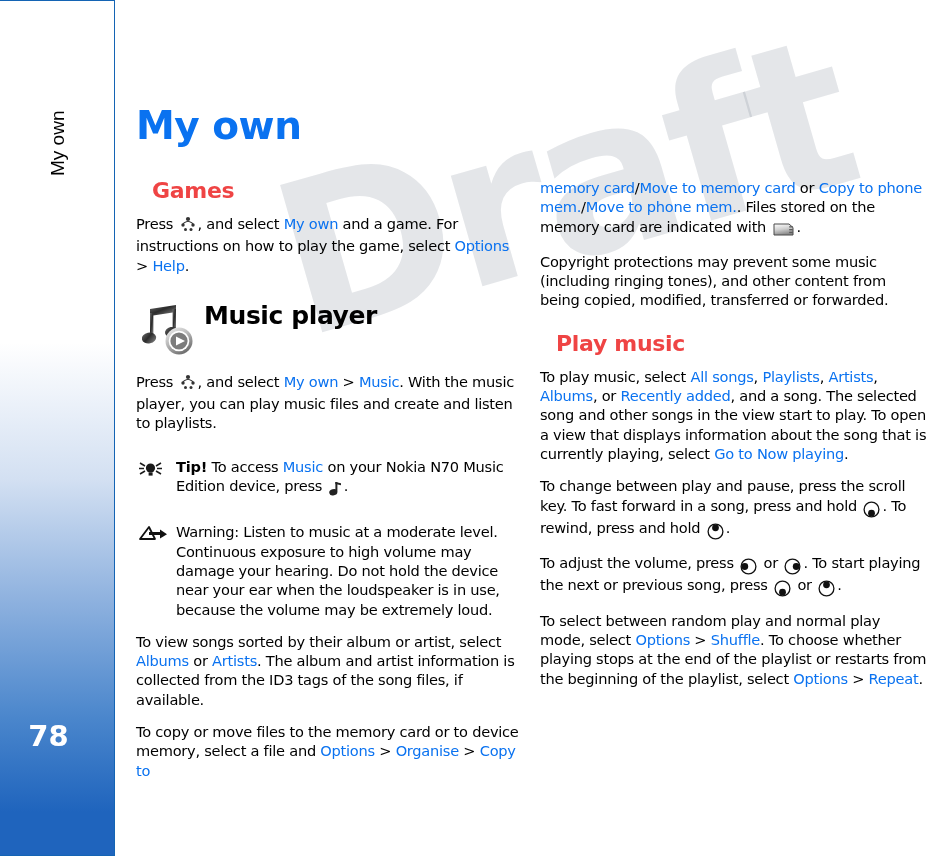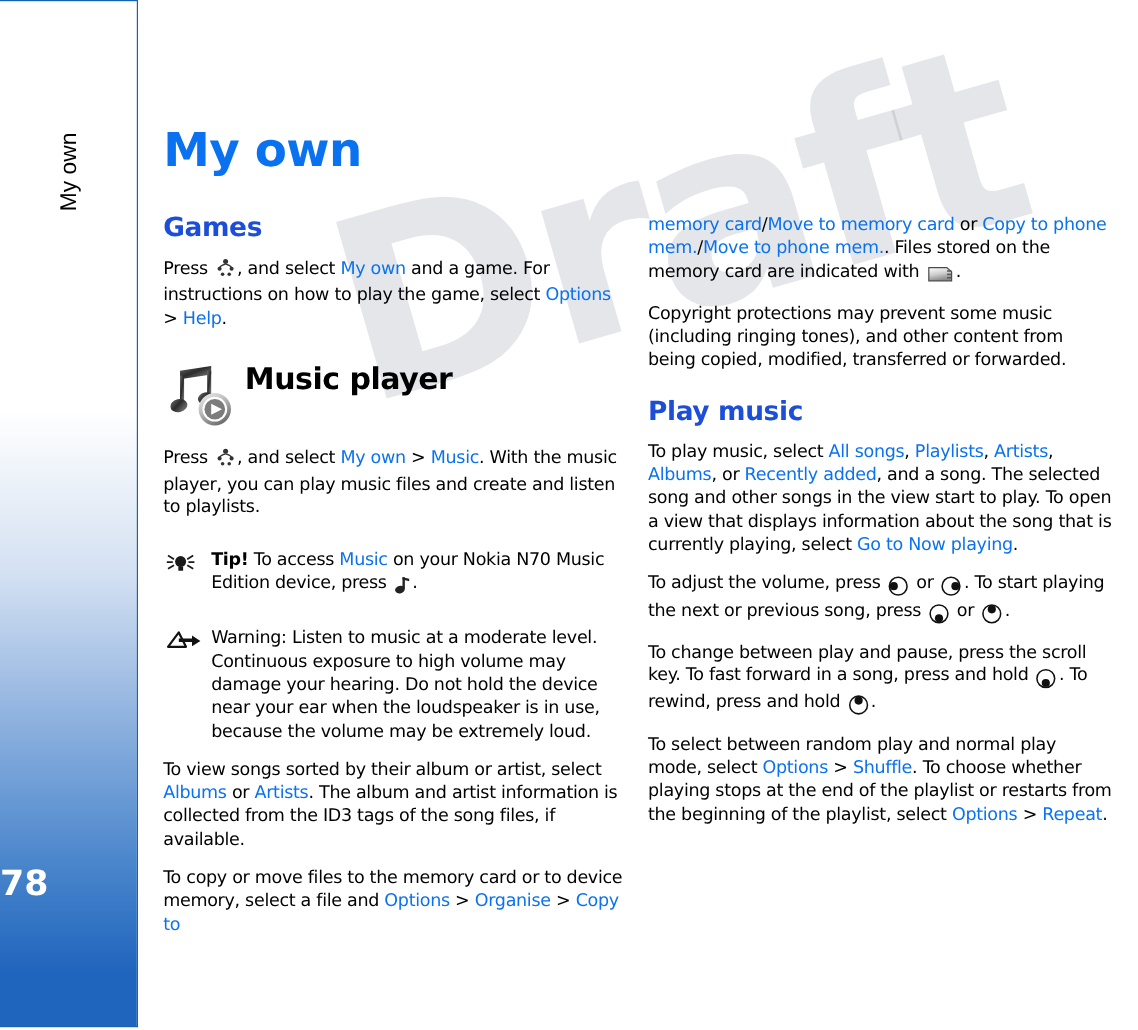--- a/index.html
+++ b/index.html
@@ -60,21 +60,21 @@
     font-size:19px;
     color:#000000;
     letter-spacing:0px;
     white-space:nowrap;
   }
   #page-number{
     position:absolute;
     left:0;
     top:718px;
     width:97px;
-    text-align:left;
+    text-align:center;
     font-size:29px;
     font-weight:bold;
     color:#ffffff;
     font-family:"DejaVu Sans", sans-serif;
   }
   
   #content{
     position:absolute;
     left:136px;top:0;
     width:812px;height:858px;
@@ -91,24 +91,24 @@
   }
   .col{
     position:absolute;
     top:178px;
     width:388px;
   }
   #col-left{left:0;}
   #col-right{left:404px;}
 
   h2.sec{
-    margin:0 0 11px 0;
+    margin:0 0 11px 16px;
     font-size:22px;
     font-weight:bold;
-    color:#1d4ed8;
+    color:#ef4444;
     font-family:"DejaVu Sans", sans-serif;
     letter-spacing:-0.3px;
   }
   p.para{
     margin:0 0 13px 0;
     font-size:14.6px;
     line-height:19.3px;
     color:#000;
     font-family:"DejaVu Sans", sans-serif;
     letter-spacing:-0.25px;
@@ -302,53 +302,53 @@
           <rect x="16.2" y="9.8" width="3.6" height="1.3" fill="#5a5a5a"></rect>
         </svg>
       </span><span>.</span></p>
 
     <p class="para">Copyright protections may prevent some music (including ringing tones), and other content from being copied, modified, transferred or forwarded.</p>
 
     <h2 class="sec" style="margin-top:21px">Play music</h2>
 
     <p class="para"><span>To play music, select </span><b class="ui">All songs</b><span>, </span><b class="ui">Playlists</b><span>, </span><b class="ui">Artists</b><span>, </span><b class="ui">Albums</b><span>, or </span><b class="ui">Recently added</b><span>, and a song. The selected song and other songs in the view start to play. To open a view that displays information about the song that is currently playing, select </span><b class="ui">Go to Now playing</b><span>.</span></p>
 
+    <p class="para"><span>To change between play and pause, press the scroll key. To fast forward in a song, press and hold</span>
+      <span class="inl">
+        <svg class="nav-key" viewBox="0 0 17 17">
+          <circle cx="8.5" cy="8.5" r="7.4" fill="#fff" stroke="#111" stroke-width="1.3"></circle>
+          <circle cx="8.5" cy="12.2" r="3.4" fill="#111"></circle>
+        </svg>
+      </span><span>. To rewind, press and hold</span>
+      <span class="inl">
+        <svg class="nav-key" viewBox="0 0 17 17">
+          <circle cx="8.5" cy="8.5" r="7.4" fill="#fff" stroke="#111" stroke-width="1.3"></circle>
+          <circle cx="8.5" cy="4.8" r="3.4" fill="#111"></circle>
+        </svg>
+      </span><span>.</span></p>
+
     <p class="para"><span>To adjust the volume, press</span>
       <span class="inl">
         <svg class="nav-key" viewBox="0 0 17 17">
           <circle cx="8.5" cy="8.5" r="7.4" fill="#fff" stroke="#111" stroke-width="1.3"></circle>
           <circle cx="4.8" cy="8.5" r="3.4" fill="#111"></circle>
         </svg>
       </span><span> or </span>
       <span class="inl">
         <svg class="nav-key" viewBox="0 0 17 17">
           <circle cx="8.5" cy="8.5" r="7.4" fill="#fff" stroke="#111" stroke-width="1.3"></circle>
           <circle cx="12.2" cy="8.5" r="3.4" fill="#111"></circle>
         </svg>
       </span><span>. To start playing the next or previous song, press</span>
       <span class="inl">
         <svg class="nav-key" viewBox="0 0 17 17">
           <circle cx="8.5" cy="8.5" r="7.4" fill="#fff" stroke="#111" stroke-width="1.3"></circle>
           <circle cx="8.5" cy="12.2" r="3.4" fill="#111"></circle>
         </svg>
       </span><span> or </span>
-      <span class="inl">
-        <svg class="nav-key" viewBox="0 0 17 17">
-          <circle cx="8.5" cy="8.5" r="7.4" fill="#fff" stroke="#111" stroke-width="1.3"></circle>
-          <circle cx="8.5" cy="4.8" r="3.4" fill="#111"></circle>
-        </svg>
-      </span><span>.</span></p>
-
-    <p class="para"><span>To change between play and pause, press the scroll key. To fast forward in a song, press and hold</span>
-      <span class="inl">
-        <svg class="nav-key" viewBox="0 0 17 17">
-          <circle cx="8.5" cy="8.5" r="7.4" fill="#fff" stroke="#111" stroke-width="1.3"></circle>
-          <circle cx="8.5" cy="12.2" r="3.4" fill="#111"></circle>
-        </svg>
-      </span><span>. To rewind, press and hold</span>
       <span class="inl">
         <svg class="nav-key" viewBox="0 0 17 17">
           <circle cx="8.5" cy="8.5" r="7.4" fill="#fff" stroke="#111" stroke-width="1.3"></circle>
           <circle cx="8.5" cy="4.8" r="3.4" fill="#111"></circle>
         </svg>
       </span><span>.</span></p>
 
     <p class="para"><span>To select between random play and normal play mode, select </span><b class="ui">Options</b><span class="gt"> &gt; </span><b class="ui">Shuffle</b><span>. To choose whether playing stops at the end of the playlist or restarts from the beginning of the playlist, select </span><b class="ui">Options</b><span class="gt"> &gt; </span><b class="ui">Repeat</b><span>.</span></p>
   </div>
 </div>

